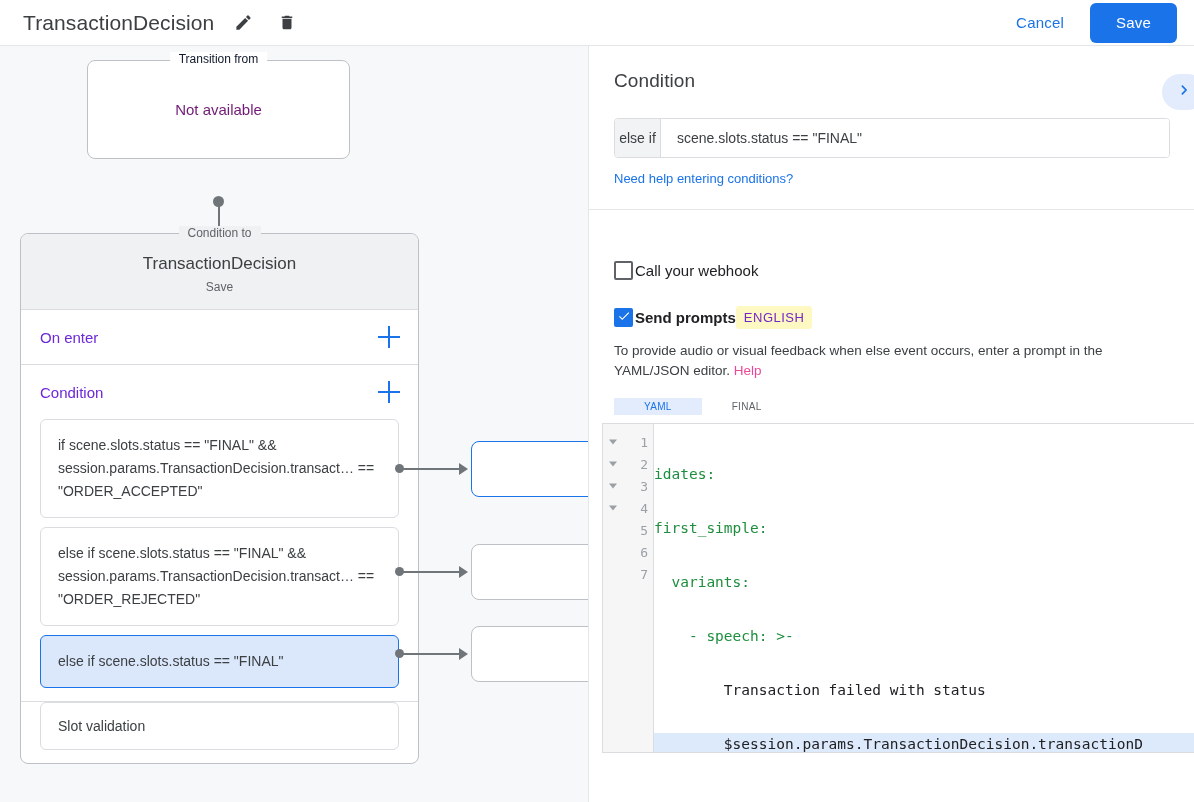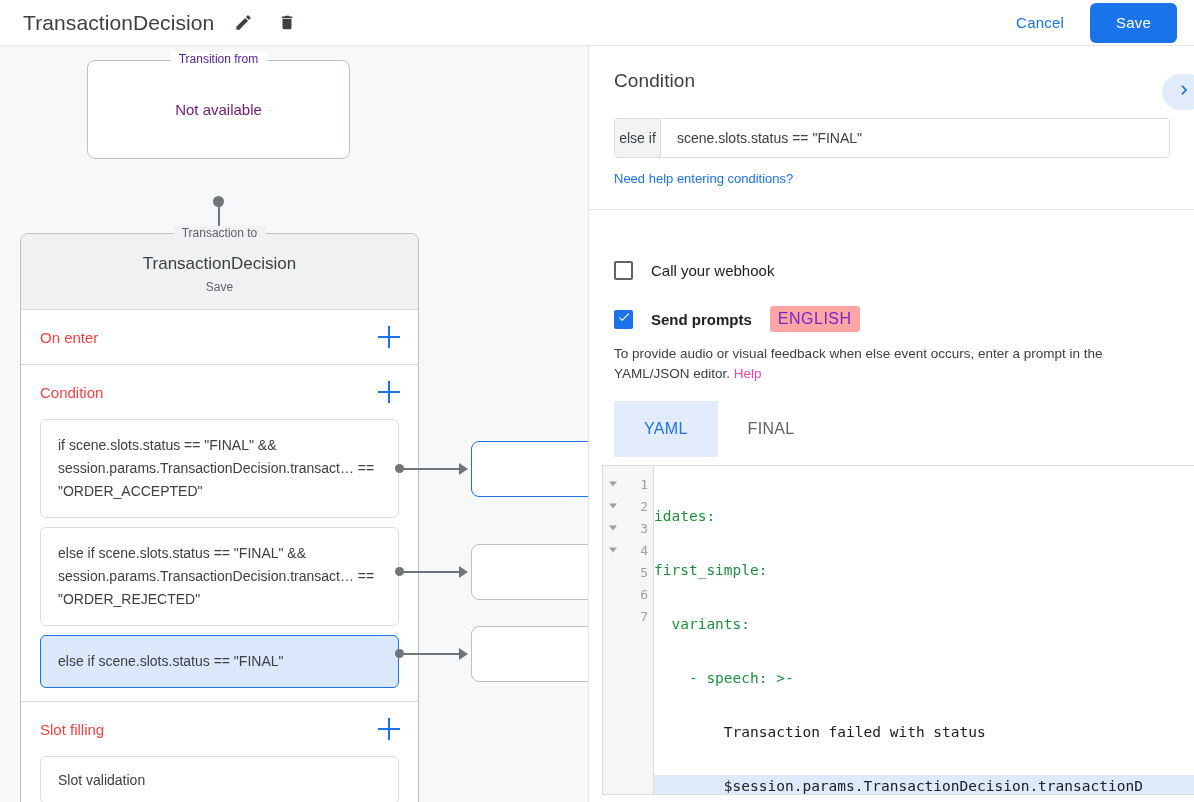--- a/index.html
+++ b/index.html
@@ -52,21 +52,21 @@
     background: #f7f8f9; overflow: hidden;
   }
   
   .fbox { position: absolute; }
   .fbox-border {
     position: absolute; inset: 0;
     border: 1px solid #bdc1c6; border-radius: 8px;
   }
   .fbox-legend {
     position: absolute; top: -8px; left: 50%; transform: translateX(-50%);
-    background: #f7f8f9; padding: 0 9px; font-size: 12px; color: #4c1d95;
+    background: #f7f8f9; padding: 0 9px; font-size: 12px; color: #0f172a;
     white-space: nowrap;
   }
 
   
   #transition-from {
     left: 87px; top: 14px; width: 263px; height: 99px;
     background: #ffffff; border-radius: 8px;
   }
   #transition-from .fbox-border { border-color: #bdc1c6; background: #fff; border-radius: 8px; }
   #transition-from .fbox-legend { background: #fff; }
@@ -110,21 +110,21 @@
   }
   .scene-head .title { font-size: 17px; color: #3c4043; }
   .scene-head .sub { font-size: 12px; color: #5f6368; margin-top: 6px; }
 
   .sect { border-bottom: 1px solid #dadce0; padding: 0 0 0 0; }
   .sect:last-child { border-bottom: none; }
   .sect-hdr {
     display: flex; align-items: center; justify-content: space-between;
     padding: 16px 18px 16px 19px;
   }
-  .sect-title { font-size: 15px; color: #ef4444; }
+  .sect-title { font-size: 15px; color: #6d28d9; }
   .plus-btn {
     width: 22px; height: 22px; position: relative; cursor: pointer;
   }
   .plus-btn:before, .plus-btn:after {
     content: ""; position: absolute; background: #1a73e8;
   }
   .plus-btn:before { left: 0; top: 9.5px; width: 22px; height: 2.2px; }
   .plus-btn:after { top: 0; left: 9.9px; height: 22px; width: 2.2px; }
 
   .cond-list { padding: 0 19px 13px 19px; display: flex; flex-direction: column; gap: 9px; }
@@ -198,36 +198,36 @@
   .chk-row { display: flex; align-items: center; margin-top: 26px; }
   .chk {
     width: 19px; height: 19px; border: 2px solid #5f6368; border-radius: 2px;
     background: #fff; flex: none; cursor: pointer;
   }
   .chk.checked {
     background: #1a73e8; border-color: #1a73e8;
     display: flex; align-items: center; justify-content: center;
   }
   .chk-label {
-    margin-left: 18px; font-size: 15px; color: #202124;
+    margin-left: 2px; font-size: 15px; color: #202124;
   }
   .chk-label.bold { font-weight: 700; }
   .badge {
-    margin-left: 18px; background: #fca5a5; color: #7627c7;
-    font-size: 16px; letter-spacing: .5px; padding: 4px 8px; border-radius: 3px;
+    margin-left: 0; background: #fef9c3; color: #7627c7;
+    font-size: 13px; letter-spacing: .5px; padding: 4px 8px; border-radius: 3px;
   }
   .desc {
     margin-top: 12px; font-size: 13.5px; color: #3c4043; line-height: 20px;
     max-width: 560px;
   }
   .desc a { color: #ec4899; text-decoration: none; cursor: pointer; }
 
   .tabs { display: flex; margin-top: 17px; }
   .tab {
-    padding: 19px 30px; font-size: 16px; color: #5f6368; cursor: pointer;
+    padding: 3px 30px; font-size: 10px; color: #5f6368; cursor: pointer;
     letter-spacing: .3px;
   }
   .tab.active { background: #e3ecfd; color: #1a73e8; font-weight: 500; }
 
   .editor {
     margin-top: 8px; border: 1px solid #dadce0;
     height: 330px; display: flex; overflow: hidden;
     background: #fff; width: 606px; margin-left: 0;
     border-right: none;
   }
@@ -292,21 +292,21 @@
       <div class="fbox-border"></div>
       <div class="fbox-legend">Transition from</div>
       <div class="tf-label">Not available</div>
     </div>
 
     <div class="vdot"></div>
     <div class="vline"></div>
     <div class="varrow"></div>
 
     <div id="scene-card">
-      <div id="scene-legend">Transaction to</div>
+      <div id="scene-legend">Condition to</div>
 
       <div class="scene-head">
         <div class="title">TransactionDecision</div>
         <div class="sub">Save</div>
       </div>
 
       <div class="sect">
         <div class="sect-hdr">
           <span class="sect-title">On enter</span>
           <span class="plus-btn"></span>
@@ -319,24 +319,20 @@
           <span class="plus-btn"></span>
         </div>
         <div class="cond-list">
           <div class="cond-item">if scene.slots.status == "FINAL" &amp;&amp; session.params.TransactionDecision.transact… == "ORDER_ACCEPTED"</div>
           <div class="cond-item">else if scene.slots.status == "FINAL" &amp;&amp; session.params.TransactionDecision.transact… == "ORDER_REJECTED"</div>
           <div class="cond-item selected">else if scene.slots.status == "FINAL"</div>
         </div>
       </div>
 
       <div class="sect">
-        <div class="sect-hdr">
-          <span class="sect-title">Slot filling</span>
-          <span class="plus-btn"></span>
-        </div>
         <div class="slot-list">
           <div class="slot-item">Slot validation</div>
         </div>
       </div>
     </div>
 
     <div class="edge-dot" style="left:395px; top:418px;"></div>
     <div class="edge-line" style="left:400px; top:422px; width:62px;"></div>
     <div class="edge-arrow" style="left:459px; top:417px;"></div>
     <div class="target-node selected" style="left:471px; top:395px;"></div>

